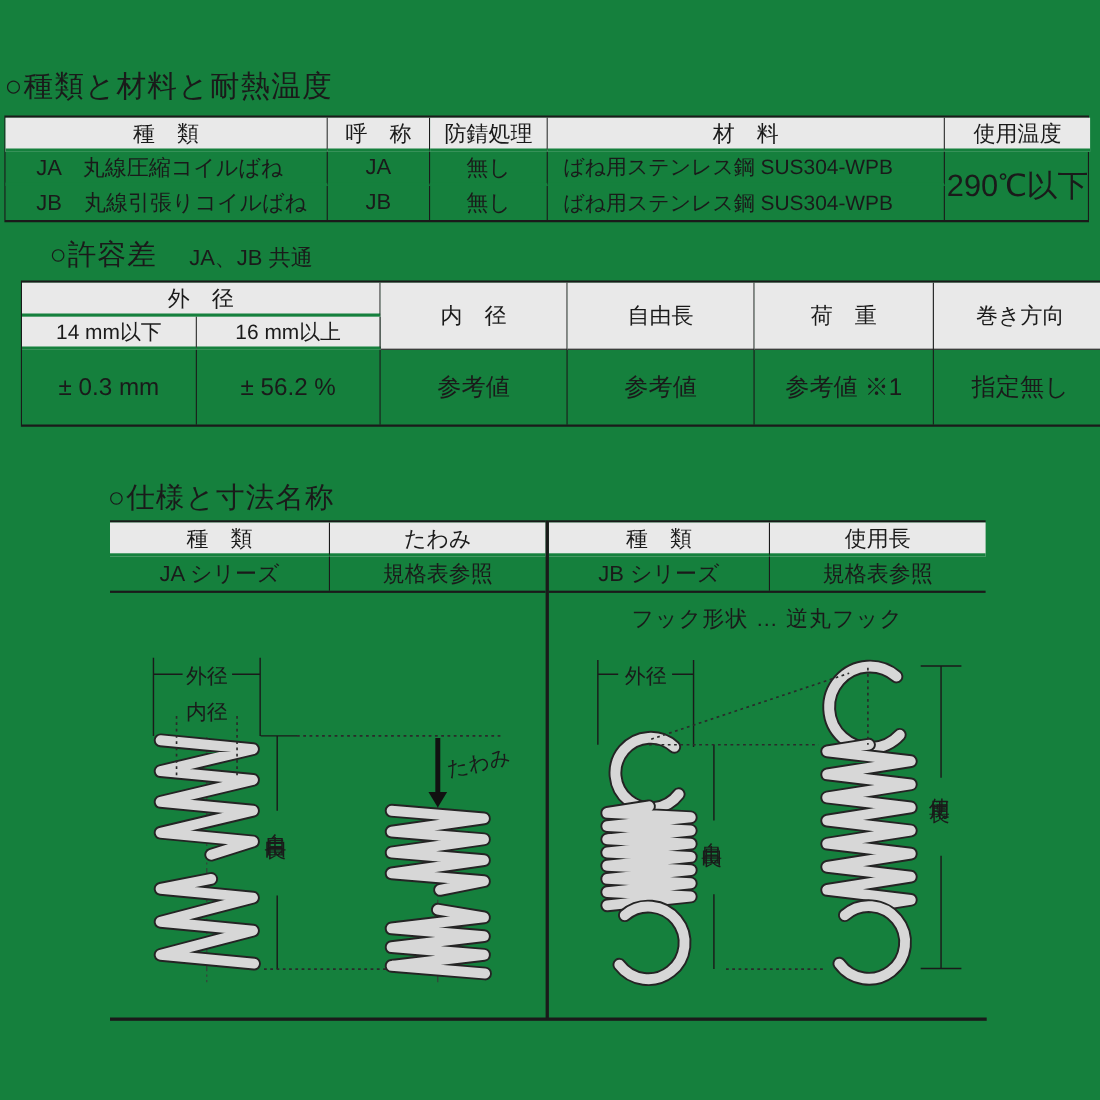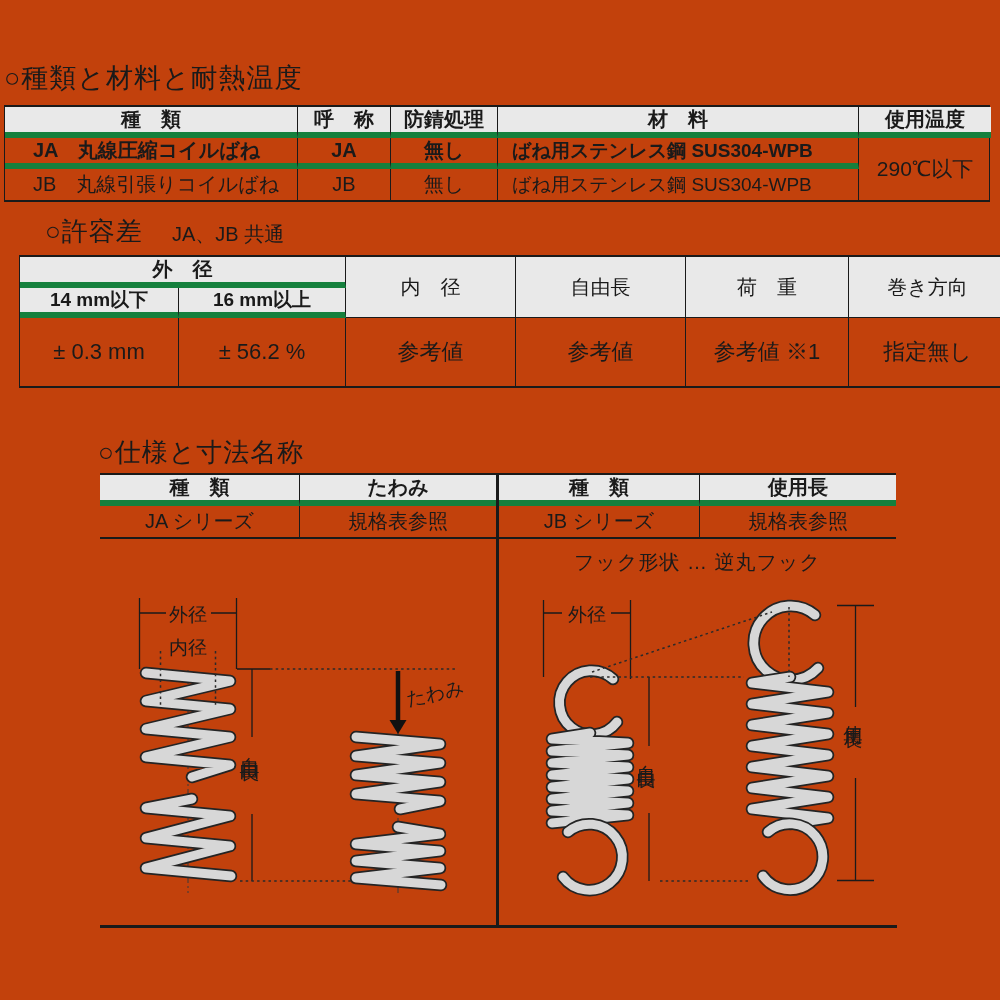--- a/index.html
+++ b/index.html
@@ -1,29 +1,29 @@
 <!DOCTYPE html>
 <html><head>
 <meta charset="utf-8">
 <style>
   html,body{margin:0;padding:0;background:#fff;}
-  #canvas{position:relative;width:1000px;height:1000px;background:#c2410c;overflow:hidden;
+  #canvas{position:relative;width:1000px;height:1000px;background:#15803d;overflow:hidden;
           font-family:"Liberation Sans",sans-serif;color:#1a1a1a;}
   .abs{position:absolute;}
   .sec-title{font-size:27px;letter-spacing:1px;white-space:nowrap;}
   .sub-title{font-size:20px;white-space:nowrap;}
   
   .tbl{position:absolute;display:grid;border-top:2.5px solid #1a1a1a;border-bottom:2.5px solid #1a1a1a;box-sizing:border-box;}
   .tbl.sides{border-left:1px solid #1a1a1a;border-right:1px solid #1a1a1a;}
   .cell{display:flex;align-items:center;justify-content:center;box-sizing:border-box;
         font-size:20px;white-space:nowrap;overflow:hidden;}
   .cell.hd{background:#e9e9e9;}
   .cell.br{border-right:1px solid #1a1a1a;}
-  .cell.bb{border-bottom:6px solid #15803d;font-weight:bold;}
-  .cell.left{justify-content:flex-start;} .fs19{font-size:19px;} .fs21{font-size:21px;} .fs22{font-size:22px;}
+  .cell.bb{border-bottom:3px solid #15803d;}
+  .cell.left{justify-content:flex-start;} .fs19{font-size:19px;} .fs21{font-size:28px;} .fs22{font-size:22px;}
   
   .vline{position:absolute;background:#1a1a1a;}
   .vtext{position:absolute;writing-mode:vertical-rl;text-orientation:upright;letter-spacing:3px;
          font-size:20px;line-height:1;white-space:nowrap;}
   .dlabel{position:absolute;font-size:19px;white-space:nowrap;}
   svg .wo{fill:none;stroke:#242424;stroke-width:12.5;stroke-linecap:round;stroke-linejoin:round;}
   svg .wf{fill:none;stroke:#d7d7d7;stroke-width:9;stroke-linecap:round;stroke-linejoin:round;}
   svg .thin{fill:none;stroke:#1a1a1a;stroke-width:1.3;}
   svg .dot{fill:none;stroke:#2a2a2a;stroke-width:1.5;stroke-dasharray:2.5 3.2;}
   svg .cl{fill:none;stroke:#3a3a3a;stroke-width:1;stroke-dasharray:9 3 2 3;}

